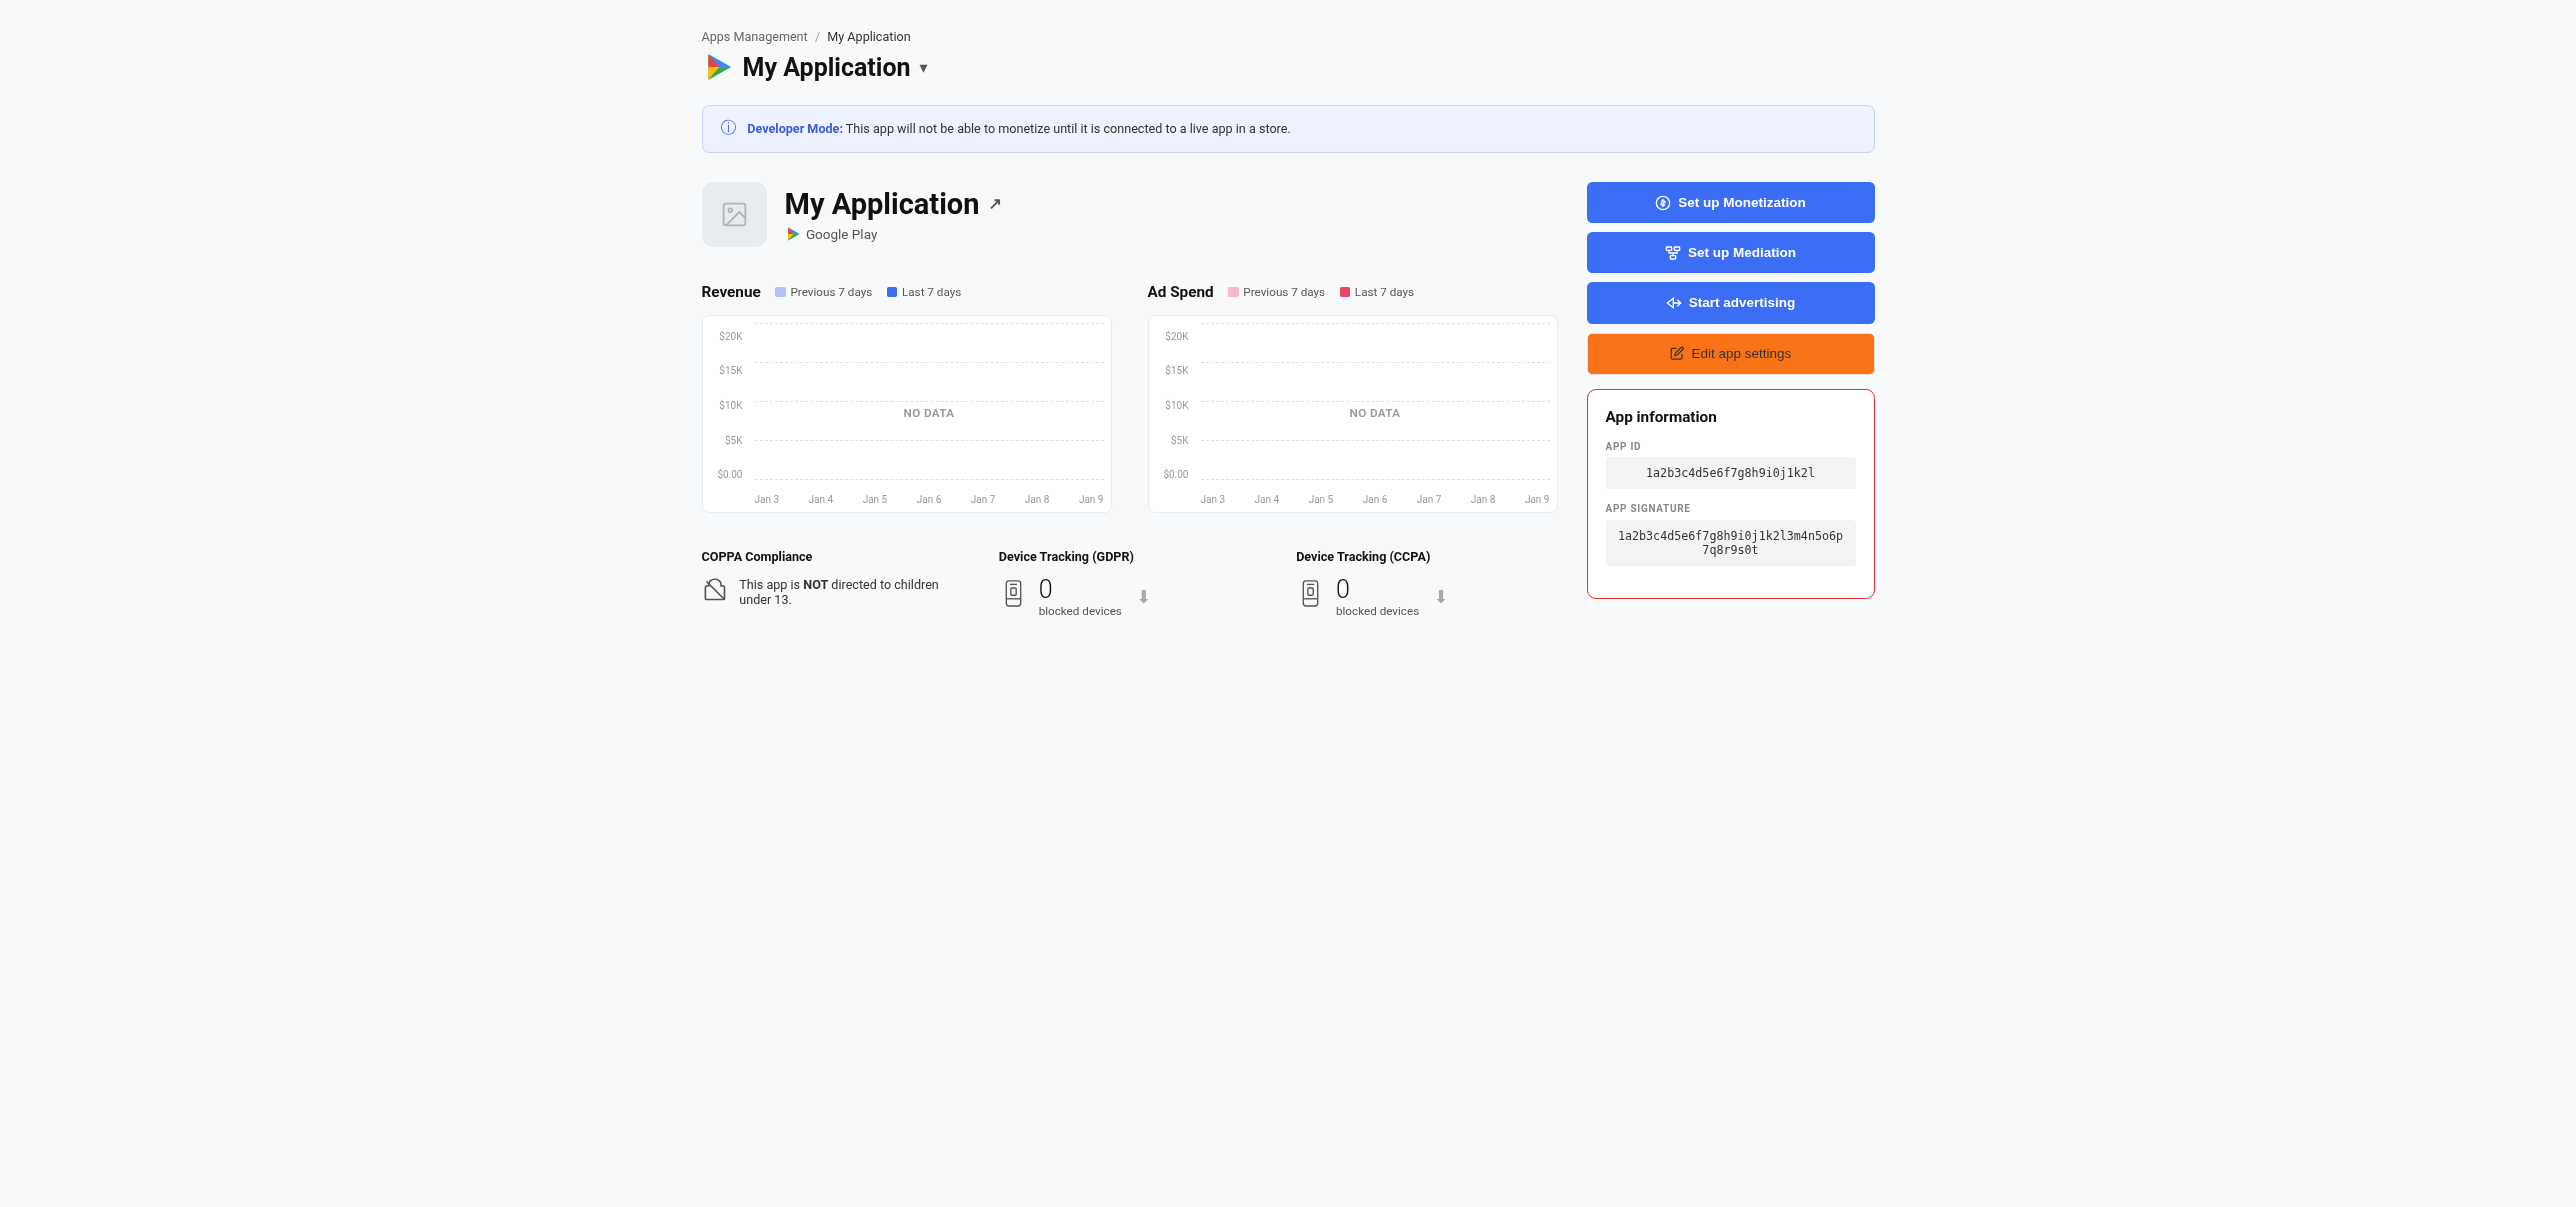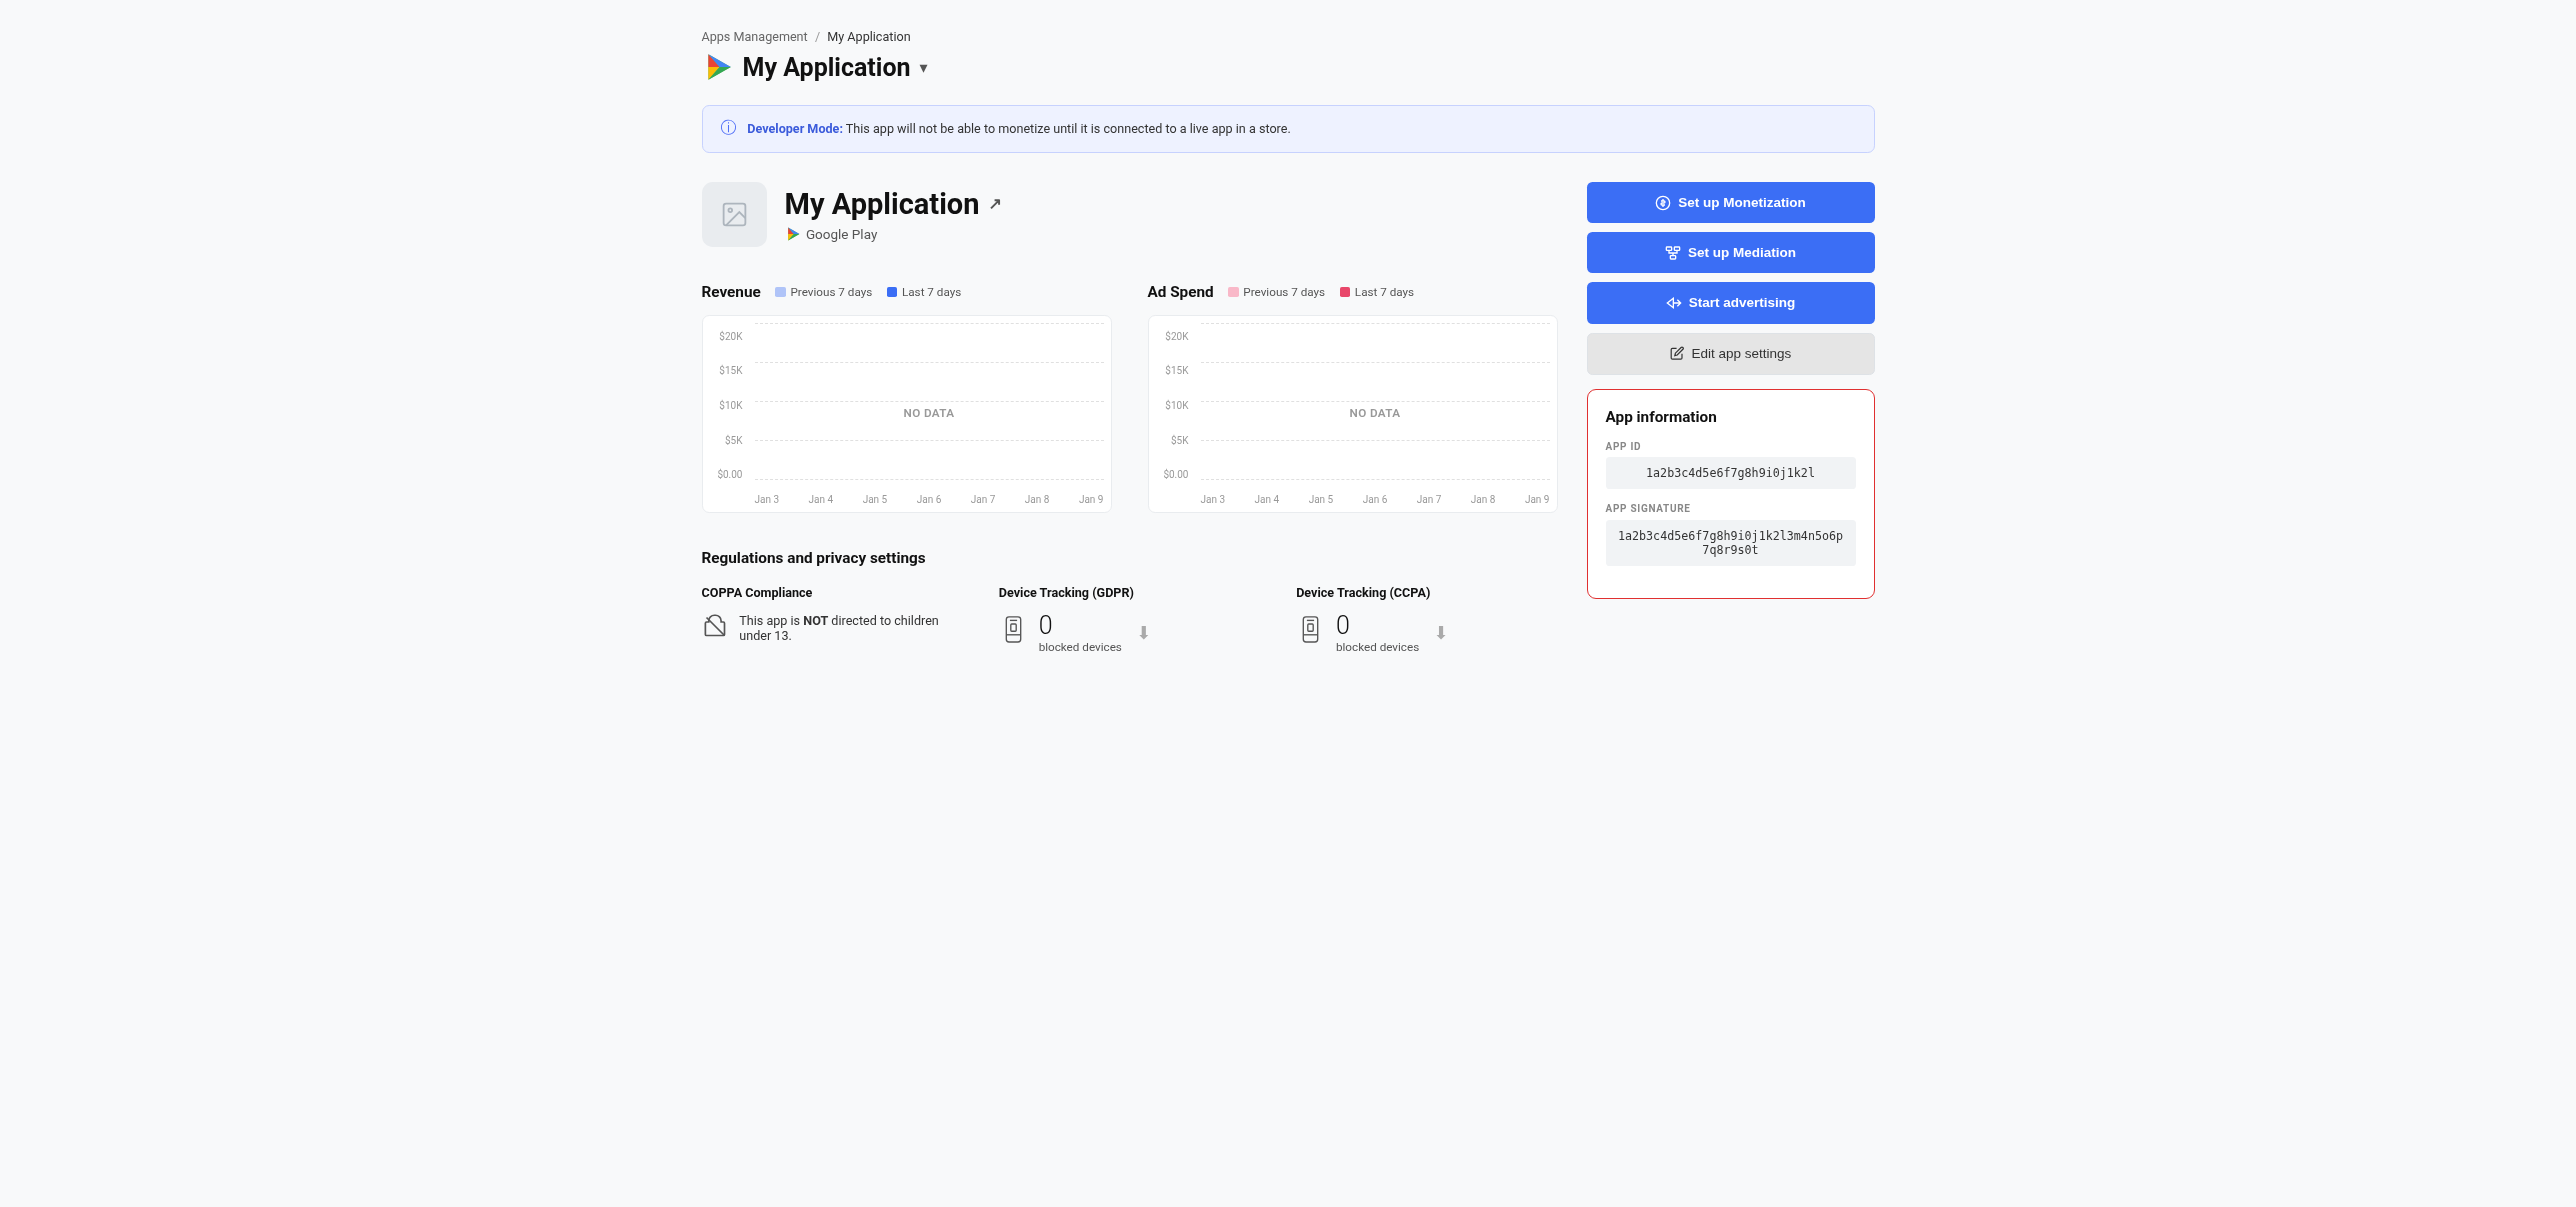--- a/index.html
+++ b/index.html
@@ -301,21 +301,21 @@
     }
     .btn-secondary {
       display: flex;
       align-items: center;
       justify-content: center;
       gap: 7.2px;
       width: 100%;
       padding: 12.6px 18px;
       border: 0.9px solid #dee2e6;
       border-radius: 5.4px;
-      background: #e5e5e5;
+      background: #f97316;
       color: #333;
       font-size: 13.5px;
       font-weight: 500;
       cursor: pointer;
       margin-bottom: 9px;
     }
     
     .app-info-card {
       border: 1.8px solid #e03030;
       border-radius: 9px;
@@ -496,21 +496,20 @@
                 <span>Jan 7</span>
                 <span>Jan 8</span>
                 <span>Jan 9</span>
               </div>
             </div>
           </div>
         </div>
       </div>
 
       <div class="privacy-section">
-        <div class="section-title">Regulations and privacy settings</div>
         <div class="privacy-grid">
 
           <div class="privacy-item">
             <div class="privacy-item-title">COPPA Compliance</div>
             <div class="privacy-item-content">
               <span class="privacy-icon">
                 <svg width="27" height="27" viewBox="0 0 24 24" fill="none" stroke="#555" stroke-width="1.5">
                   <path d="M12 2a5 5 0 015 5v1h2a1 1 0 011 1v10a1 1 0 01-1 1H4a1 1 0 01-1-1V9a1 1 0 011-1h2V7a5 5 0 015-5z"></path>
                   <line x1="4" y1="4" x2="20" y2="20" stroke="#555" stroke-width="1.5"></line>
                 </svg>

